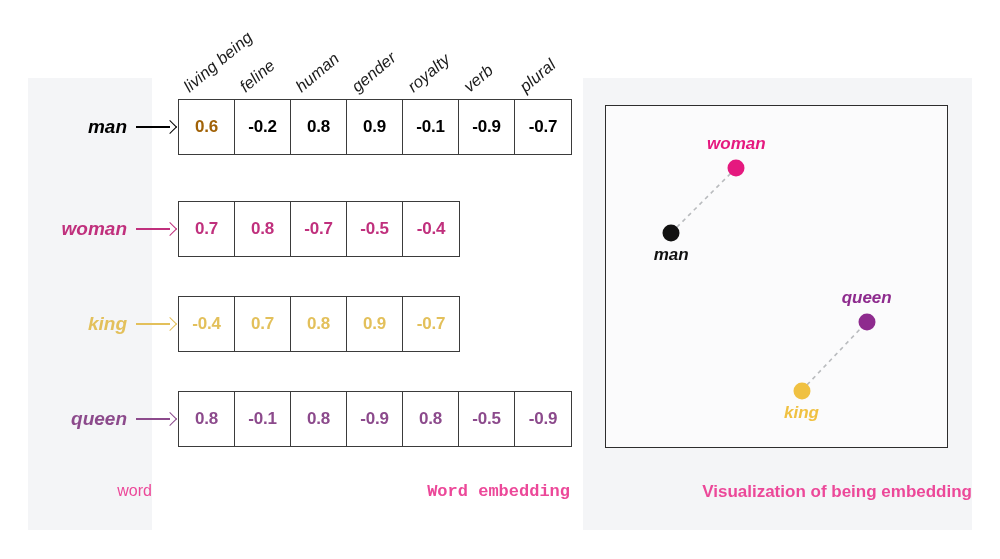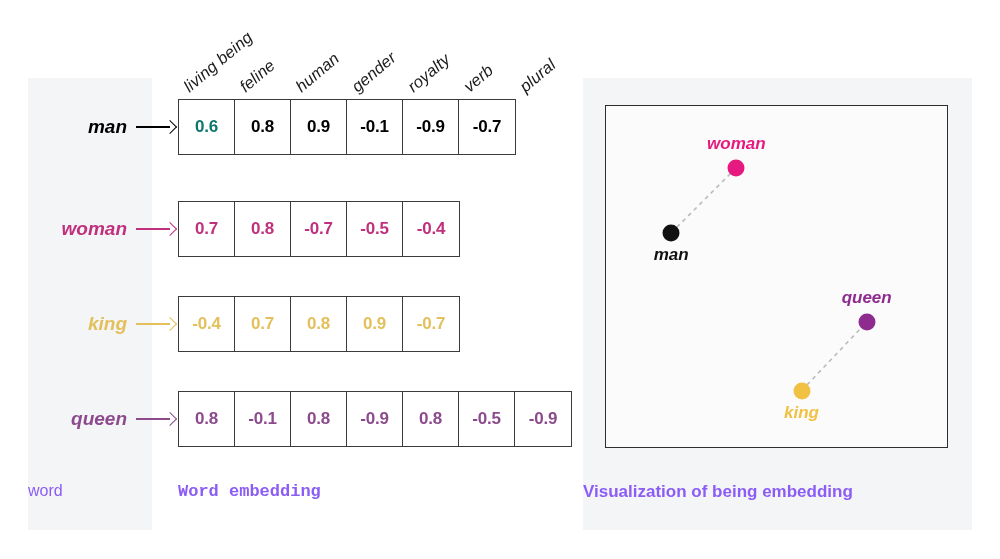--- a/index.html
+++ b/index.html
@@ -90,23 +90,23 @@
     position:absolute;
     font-style:italic;font-weight:bold;font-size:17px;
     white-space:nowrap;
     transform:translate(-50%,0);
   }
   .connector{position:absolute;inset:0;pointer-events:none;}
 
   
   .cap{
     position:absolute;
-    text-align:left;
+    text-align:right;
     font-size:17px;
-    color:#8b5cf6;
+    color:#ec4899;
     white-space:nowrap;
   }
   .cap-word{left:28px;top:482px;width:124px;font-weight:normal;font-size:16px;}
   .cap-emb{left:178px;top:482px;width:392px;font-weight:bold;font-family:Liberation Mono, monospace;}
   .cap-viz{left:583px;top:482px;width:389px;font-weight:bold;}
 </style>
 </head>
 <body>
 
 <div class="stage">
@@ -149,21 +149,22 @@
       <div class="wordcell" style="top: 391px; color: rgb(140, 74, 140);">
         <span class="wordlabel" style="color: rgb(140, 74, 140);">queen</span>
         <span class="arrow" style="color: rgb(140, 74, 140);">
           <span class="shaft" style="background: rgb(140, 74, 140);"></span>
           <span class="head"></span>
         </span>
       </div>
     </div>
   <div id="embedding-table">
       <div class="emb-row" style="top: 99px;">
-        <div class="emb-cell" style="color: #0f766e;">0.6</div>
+        <div class="emb-cell" style="color: #a16207;">0.6</div>
+        <div class="emb-cell" style="color: rgb(0, 0, 0);">-0.2</div>
         <div class="emb-cell" style="color: rgb(0, 0, 0);">0.8</div>
         <div class="emb-cell" style="color: rgb(0, 0, 0);">0.9</div>
         <div class="emb-cell" style="color: rgb(0, 0, 0);">-0.1</div>
         <div class="emb-cell" style="color: rgb(0, 0, 0);">-0.9</div>
         <div class="emb-cell" style="color: rgb(0, 0, 0);">-0.7</div>
       </div>
       <div class="emb-row" style="top: 201px;">
         <div class="emb-cell" style="color: rgb(192, 48, 125);">0.7</div>
         <div class="emb-cell" style="color: rgb(192, 48, 125);">0.8</div>
         <div class="emb-cell" style="color: rgb(192, 48, 125);">-0.7</div>

